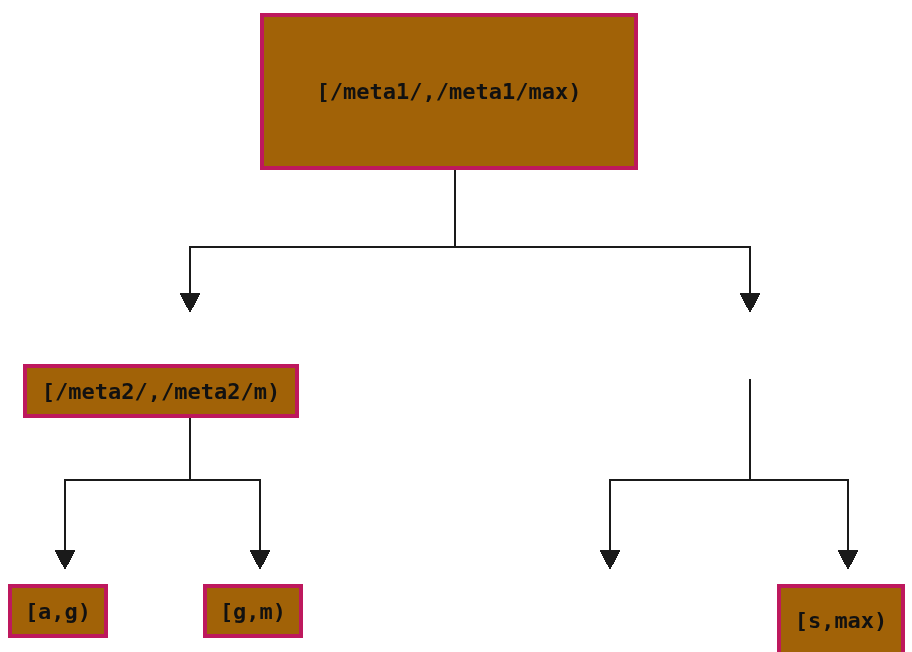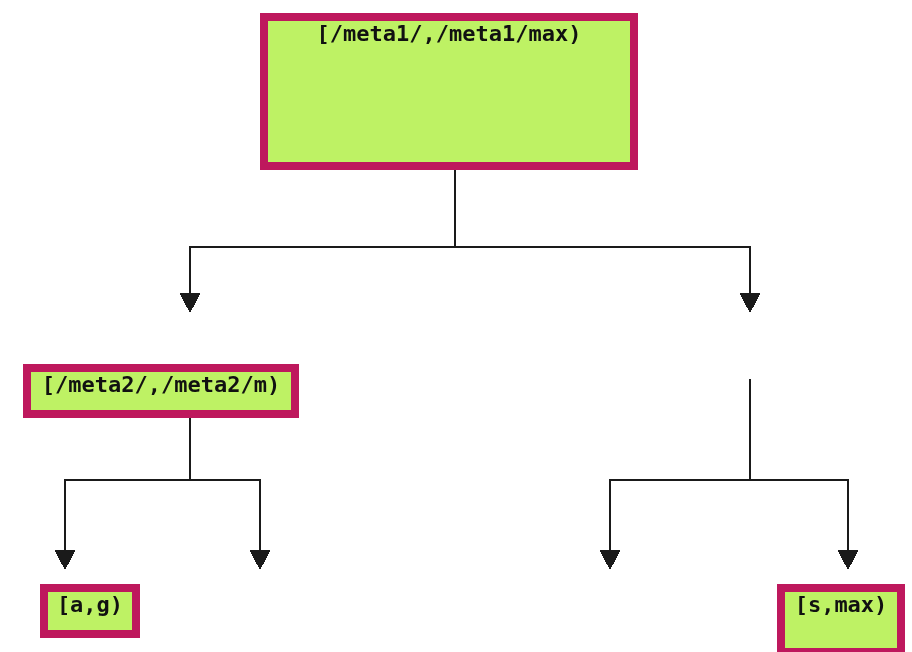--- a/index.html
+++ b/index.html
@@ -15,35 +15,35 @@
     overflow: hidden;
   }
   .connectors {
     position: absolute;
     left: 0; top: 0;
     width: 912px;
     height: 652px;
   }
   .node {
     position: absolute;
-    border: 8px solid #be185d;
-    background: #bef264;
+    border: 4px solid #be185d;
+    background: #a16207;
     display: flex;
-    align-items: flex-start;
+    align-items: center;
     justify-content: center;
     color: #111111;
     font-size: 22px;
     font-weight: bold;
     letter-spacing: 0;
     white-space: nowrap;
   }
   .node-root  { left: 260px; top: 13px;  width: 378px; height: 157px; }
   .node-left  { left: 23px;  top: 324px; width: 276px; height: 54px; margin-top: 40px; }
   .node-right { left: 583px; top: 324px; width: 322px; height: 55px; }
-  .node-ag    { left: 8px;   top: 584px; width: 100px; height: 54px; margin-left: 32px; }
+  .node-ag    { left: 8px;   top: 584px; width: 100px; height: 54px; }
   .node-gm    { left: 203px; top: 584px; width: 100px; height: 54px; }
   .node-ms    { left: 553px; top: 584px; width: 100px; height: 54px; }
   .node-smax  { left: 777px; top: 584px; width: 128px; height: 72px; }
 </style>
 </head>
 <body>
 
 <div class="canvas">
 
   <svg class="connectors" viewBox="0 0 912 652" xmlns="http://www.w3.org/2000/svg" stroke="#1a1a1a" stroke-width="2" shape-rendering="crispEdges">
@@ -77,19 +77,22 @@
 
   <div class="node node-left">
     <span>[/meta2/,/meta2/m)</span>
   </div>
 
 
   <div class="node node-ag">
     <span>[a,g)</span>
   </div>
 
+  <div class="node node-gm">
+    <span>[g,m)</span>
+  </div>
 
 
   <div class="node node-smax">
     <span>[s,max)</span>
   </div>
 
 </div>
 
 </body></html>

